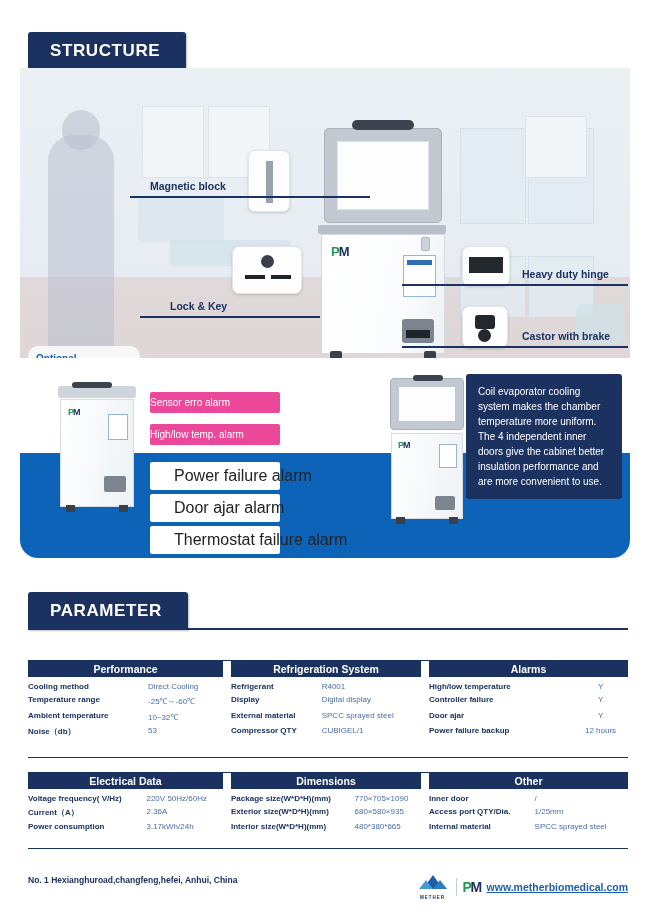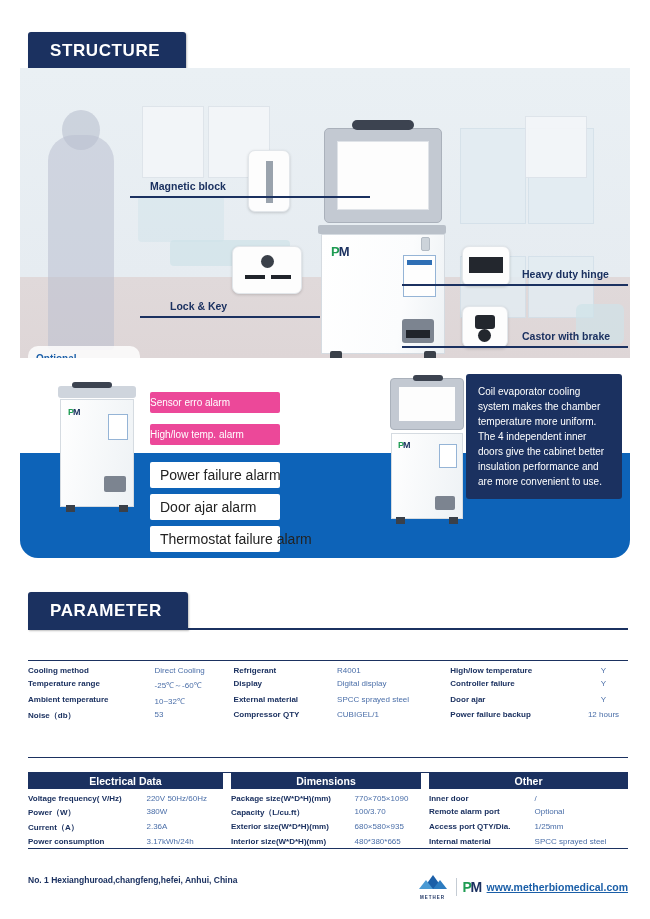--- a/index.html
+++ b/index.html
@@ -148,21 +148,21 @@
     position: absolute; left: 0; top: 75px; width: 610px; height: 105px;
     background: #0d63b8; border-radius: 0 0 18px 18px;
   }
   .alarm-chip-dark {
     position: absolute; background: #ec4899; color: #fff;
     font-size: 10px; padding: 5px 0; border-radius: 2px;
     white-space: nowrap;
   }
   .alarm-chip-light {
     position: absolute; background: #fff; color: #222;
-    font-size: 14px; padding: 5px 10px; border-radius: 2px;
+    font-size: 16px; padding: 5px 24px; border-radius: 2px;
     white-space: nowrap;
   }
   .note-box {
     position: absolute; right: 8px; top: -4px; width: 156px;
     background: #1b3160; color: #fff; border-radius: 3px;
     padding: 10px 12px; font-size: 10px; line-height: 1.5;
   }
   .prod { position: absolute; }
   .prod-a {
     left: 38px; top: 8px; width: 78px; height: 128px;
@@ -327,20 +327,27 @@
   </div>
 
   <div class="banner-wrap" style="left:28px; top:592px; width:600px;">
     <div class="banner-tab">PARAMETER</div>
     <div class="banner-rule"></div>
   </div>
 
   <div class="tbl-rule" style="left:28px; top:660px; width:600px;"></div>
   <table class="tbl" style="left:28px; top:661px; width:600px;">
     <tbody>
+        <tr>
+      <td class="thead-cell" colspan="2" style="width:195px;">Performance</td>
+      <td style="width:8px;"></td>
+      <td class="thead-cell" colspan="2" style="width:190px;">Refrigeration System</td>
+      <td style="width:8px;"></td>
+      <td class="thead-cell" colspan="2" style="width:199px;">Alarms</td>
+    </tr>
     <tr>
       <td class="k" style="padding-top:5px;">Cooling method</td>
       <td class="v" style="padding-top:5px;">Direct Cooling</td>
       <td></td>
       <td class="k" style="padding-top:5px;">Refrigerant</td>
       <td class="v" style="padding-top:5px;">R4001</td>
       <td></td>
       <td class="k" style="padding-top:5px;">High/low temperature</td>
       <td class="v-c" style="padding-top:5px;">Y</td>
     </tr>
@@ -390,30 +397,20 @@
     </tr>
     <tr>
       <td class="k" style="padding-top:5px;">Voltage frequency( V/Hz)</td>
       <td class="v" style="padding-top:5px;">220V 50Hz/60Hz</td>
       <td></td>
       <td class="k" style="padding-top:5px;">Package size(W*D*H)(mm)</td>
       <td class="v" style="padding-top:5px;">770×705×1090</td>
       <td></td>
       <td class="k" style="padding-top:5px;">Inner door</td>
       <td class="v" style="padding-top:5px;">/</td>
-    </tr>
-    <tr>
-      <td class="k">Power（W）</td>
-      <td class="v">380W</td>
-      <td></td>
-      <td class="k">Capacity（L/cu.ft）</td>
-      <td class="v">100/3.70</td>
-      <td></td>
-      <td class="k">Remote alarm port</td>
-      <td class="v">Optional</td>
     </tr>
     <tr>
       <td class="k">Current（A）</td>
       <td class="v">2.36A</td>
       <td></td>
       <td class="k">Exterior size(W*D*H)(mm)</td>
       <td class="v">680×580×935</td>
       <td></td>
       <td class="k">Access port QTY/Dia.</td>
       <td class="v">1/25mm</td>

